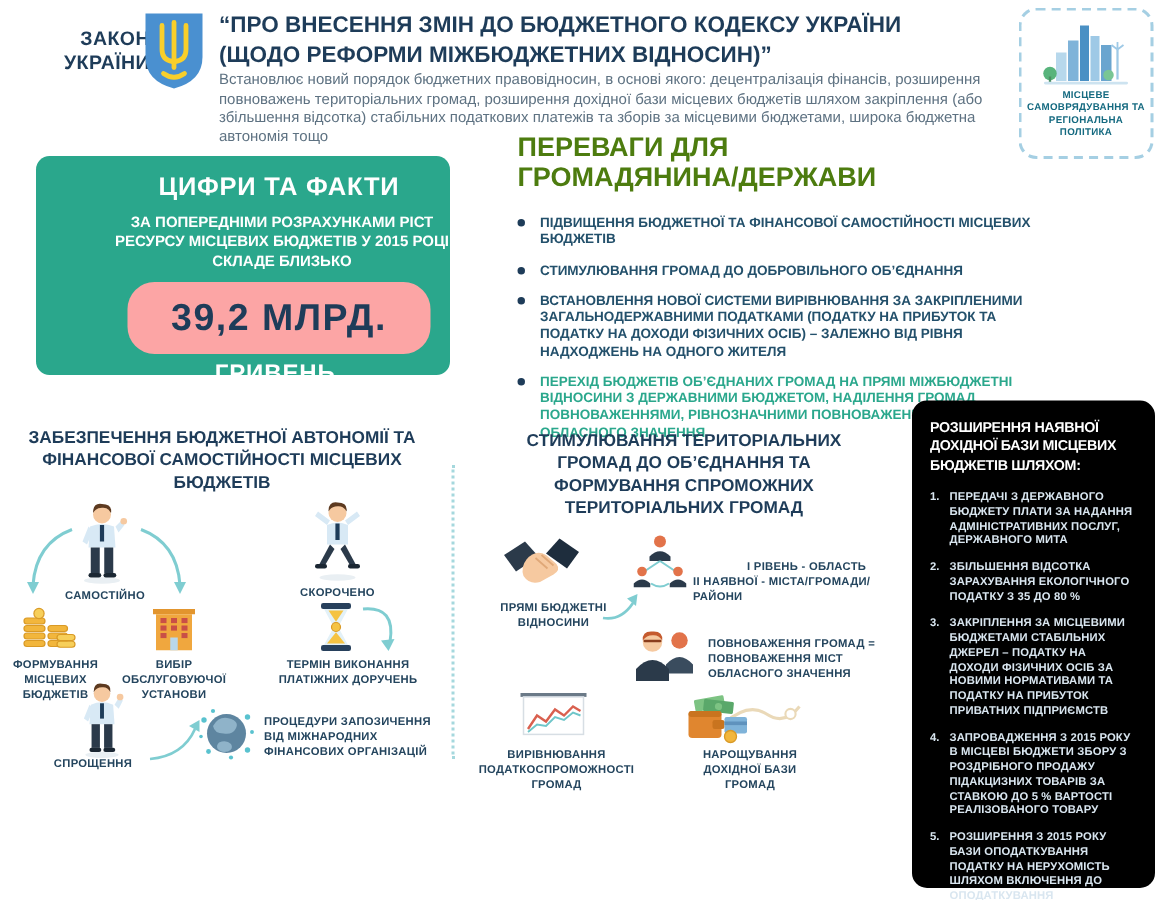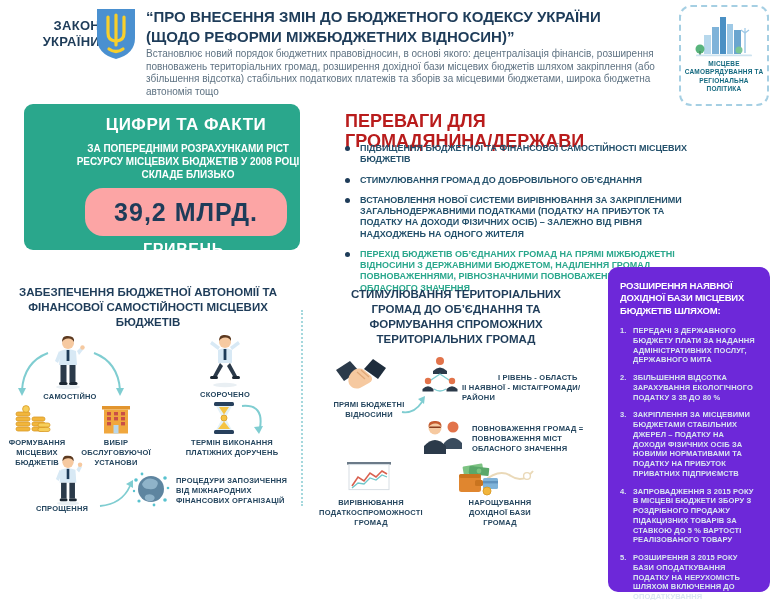--- a/index.html
+++ b/index.html
@@ -25,22 +25,22 @@
   .facts-box { position:absolute; left:24px; top:104px; width:276px; height:146px;
     background:#2aa78c; border-radius:9px; color:#fff; text-align:center; padding-top:11px;padding-left:48px; }
   .facts-title { font-size:17px; font-weight:bold; letter-spacing:.5px; }
   .facts-text { font-size:10px; font-weight:bold; line-height:1.3; width:232px; margin:7px auto 0; }
   .facts-amount { width:202px; height:48px; margin:7px auto 0; background:#fca5a5; border-radius:18px;
     display:flex; align-items:center; justify-content:center;
     font-size:25px; font-weight:bold; color:#1e3c59; letter-spacing:1px; }
   .facts-currency { font-size:16px; font-weight:bold; margin-top:5px; letter-spacing:.6px; }
 
   
-  .benefits-title { position:absolute; left:345px; top:112px; width:330px;
-    font-size:18px; font-weight:bold; color:#b91c1c; line-height:1.1; }
+  .benefits-title { position:absolute; left:345px; top:89px; width:330px;
+    font-size:18px; font-weight:bold; color:#4d7c0f; line-height:1.1; }
   .benefits-title span { display:block; }
   .benefits-list { position:absolute; left:345px; top:143px; width:356px; list-style:none; }
   .benefits-list li { position:relative; padding-left:15px; font-size:9px; font-weight:bold;
     color:#23506b; line-height:1.25; margin-bottom:9px; }
   .benefits-list li::before { content:""; position:absolute; left:0; top:3px; width:5px; height:5px;
     border-radius:50%; background:#1e3c59; }
   .benefits-list li.highlight { color:#2aa78c; }
 
   
   .sec-title { position:absolute; font-size:11.5px; font-weight:bold; color:#1e3c59;
@@ -54,21 +54,21 @@
   .ill-label.left-align { text-align:left; }
 
   .icon { position:absolute; }
 
   
   .divider-v { position:absolute; left:301px; top:310px; height:196px; width:0;
     border-left:2px dotted #a5d8dd; }
 
   
   .revenue-panel { position:absolute; left:608px; top:267px; width:162px; height:325px;
-    background:#6d28d9; border-radius:10px; padding:13px 12px 10px; }
+    background:#000000; border-radius:10px; padding:13px 12px 10px; }
   .revenue-title { font-size:9.5px; font-weight:bold; color:#ffffff; line-height:1.3;
     letter-spacing:-.2px; margin-bottom:9px; }
   .revenue-list { list-style:none; }
   .revenue-list li { display:flex; margin-bottom:8px; }
   .revenue-num { width:13px; flex:0 0 13px; font-size:7.5px; font-weight:bold; color:#d9e6f0; }
   .revenue-text { font-size:7.5px; font-weight:bold; color:#d9e6f0; line-height:1.3; letter-spacing:.1px; }
 </style>
 </head>
 <body>
 
@@ -108,21 +108,21 @@
       <circle cx="7" cy="34" r="4.5" fill="#58b47c"></circle>
       <rect x="6.2" y="36" width="1.6" height="4" fill="#4a8f63"></rect>
       <circle cx="46" cy="35" r="3.5" fill="#79c694"></circle>
       <rect x="3" y="39.5" width="56" height="1.8" rx="0.9" fill="#cde3f0"></rect>
     </svg>
     <div class="logo-text">МІСЦЕВЕ САМОВРЯДУВАННЯ ТА РЕГІОНАЛЬНА ПОЛІТИКА</div>
   </div>
 
   <div class="facts-box">
     <div class="facts-title">ЦИФРИ ТА ФАКТИ</div>
-    <div class="facts-text">ЗА ПОПЕРЕДНІМИ РОЗРАХУНКАМИ РІСТ РЕСУРСУ МІСЦЕВИХ БЮДЖЕТІВ У 2008 РОЦІ СКЛАДЕ БЛИЗЬКО</div>
+    <div class="facts-text">ЗА ПОПЕРЕДНІМИ РОЗРАХУНКАМИ РІСТ РЕСУРСУ МІСЦЕВИХ БЮДЖЕТІВ У 2015 РОЦІ СКЛАДЕ БЛИЗЬКО</div>
     <div class="facts-amount">39,2 МЛРД.</div>
     <div class="facts-currency">ГРИВЕНЬ.</div>
   </div>
 
   <h2 class="benefits-title">
     <span>ПЕРЕВАГИ ДЛЯ</span>
     <span>ГРОМАДЯНИНА/ДЕРЖАВИ</span>
   </h2>
   <ul class="benefits-list">
     <li>ПІДВИЩЕННЯ БЮДЖЕТНОЇ ТА ФІНАНСОВОЇ САМОСТІЙНОСТІ МІСЦЕВИХ БЮДЖЕТІВ</li>

